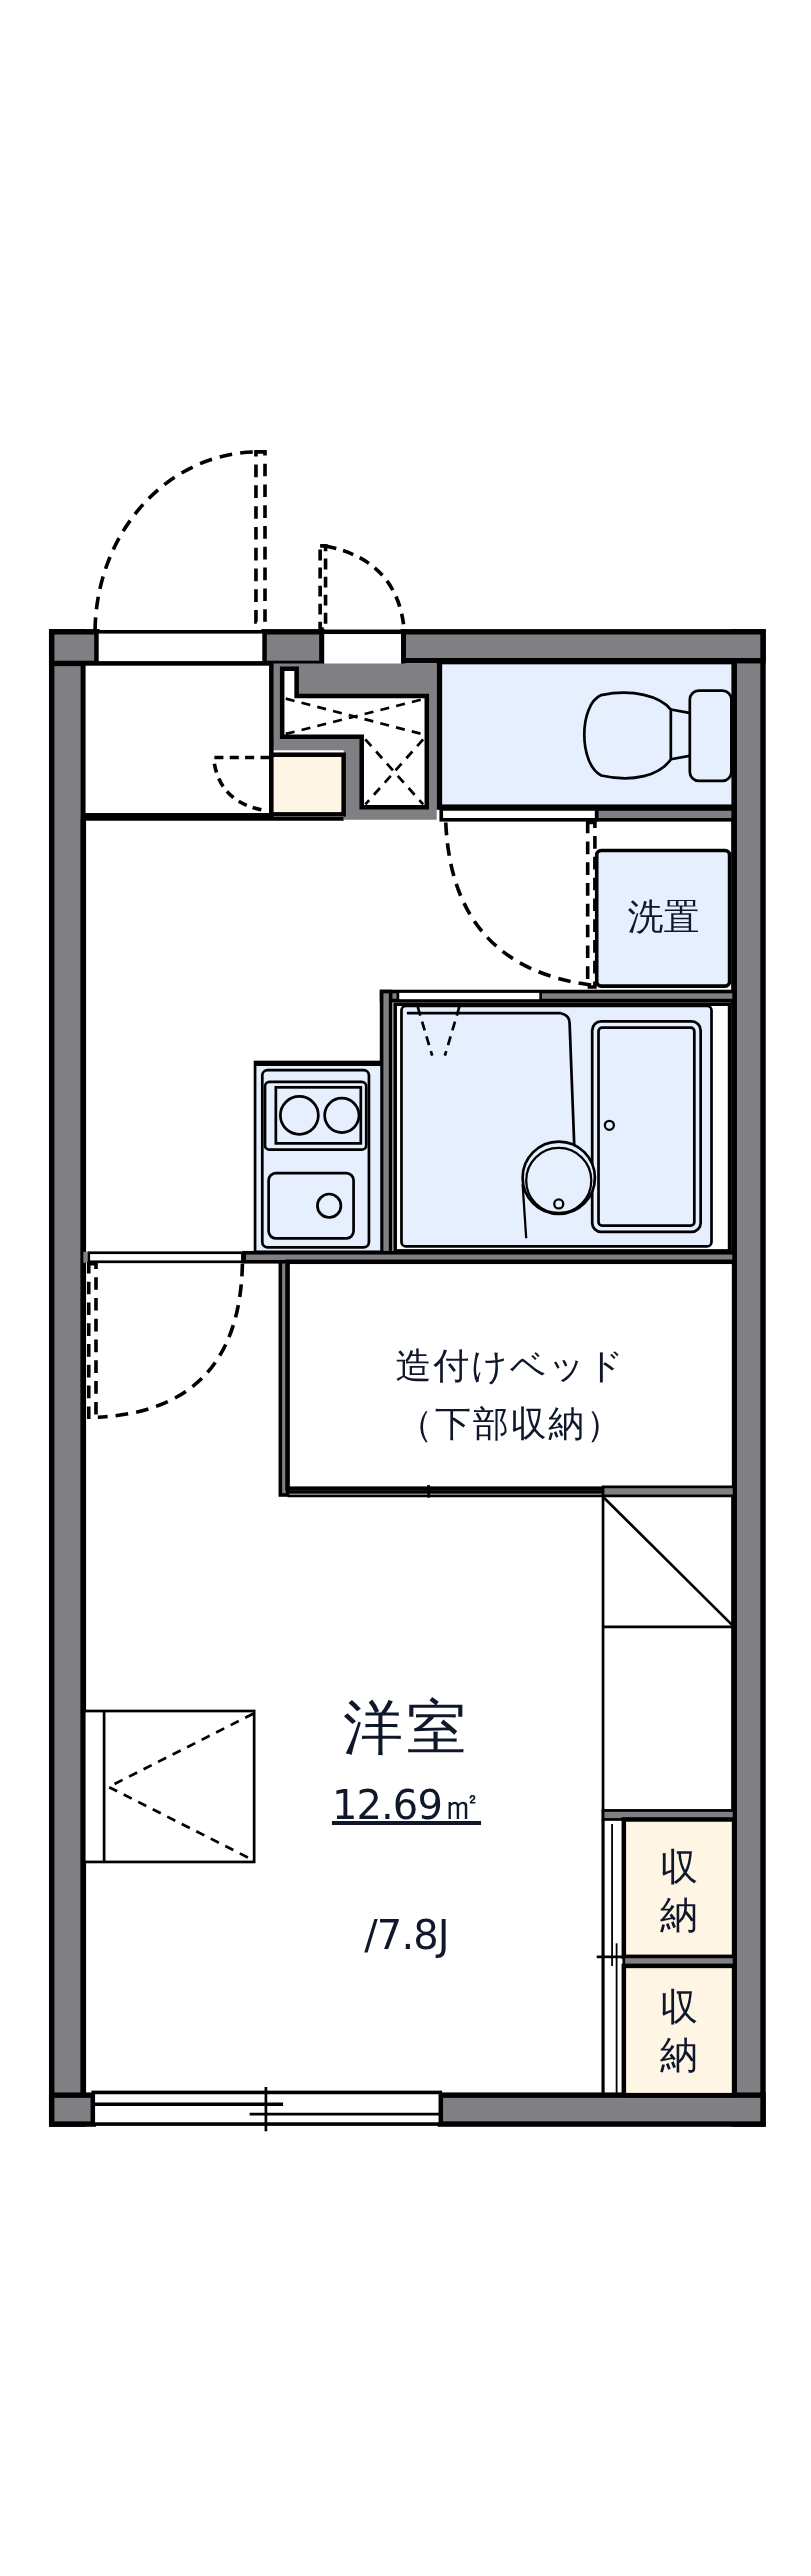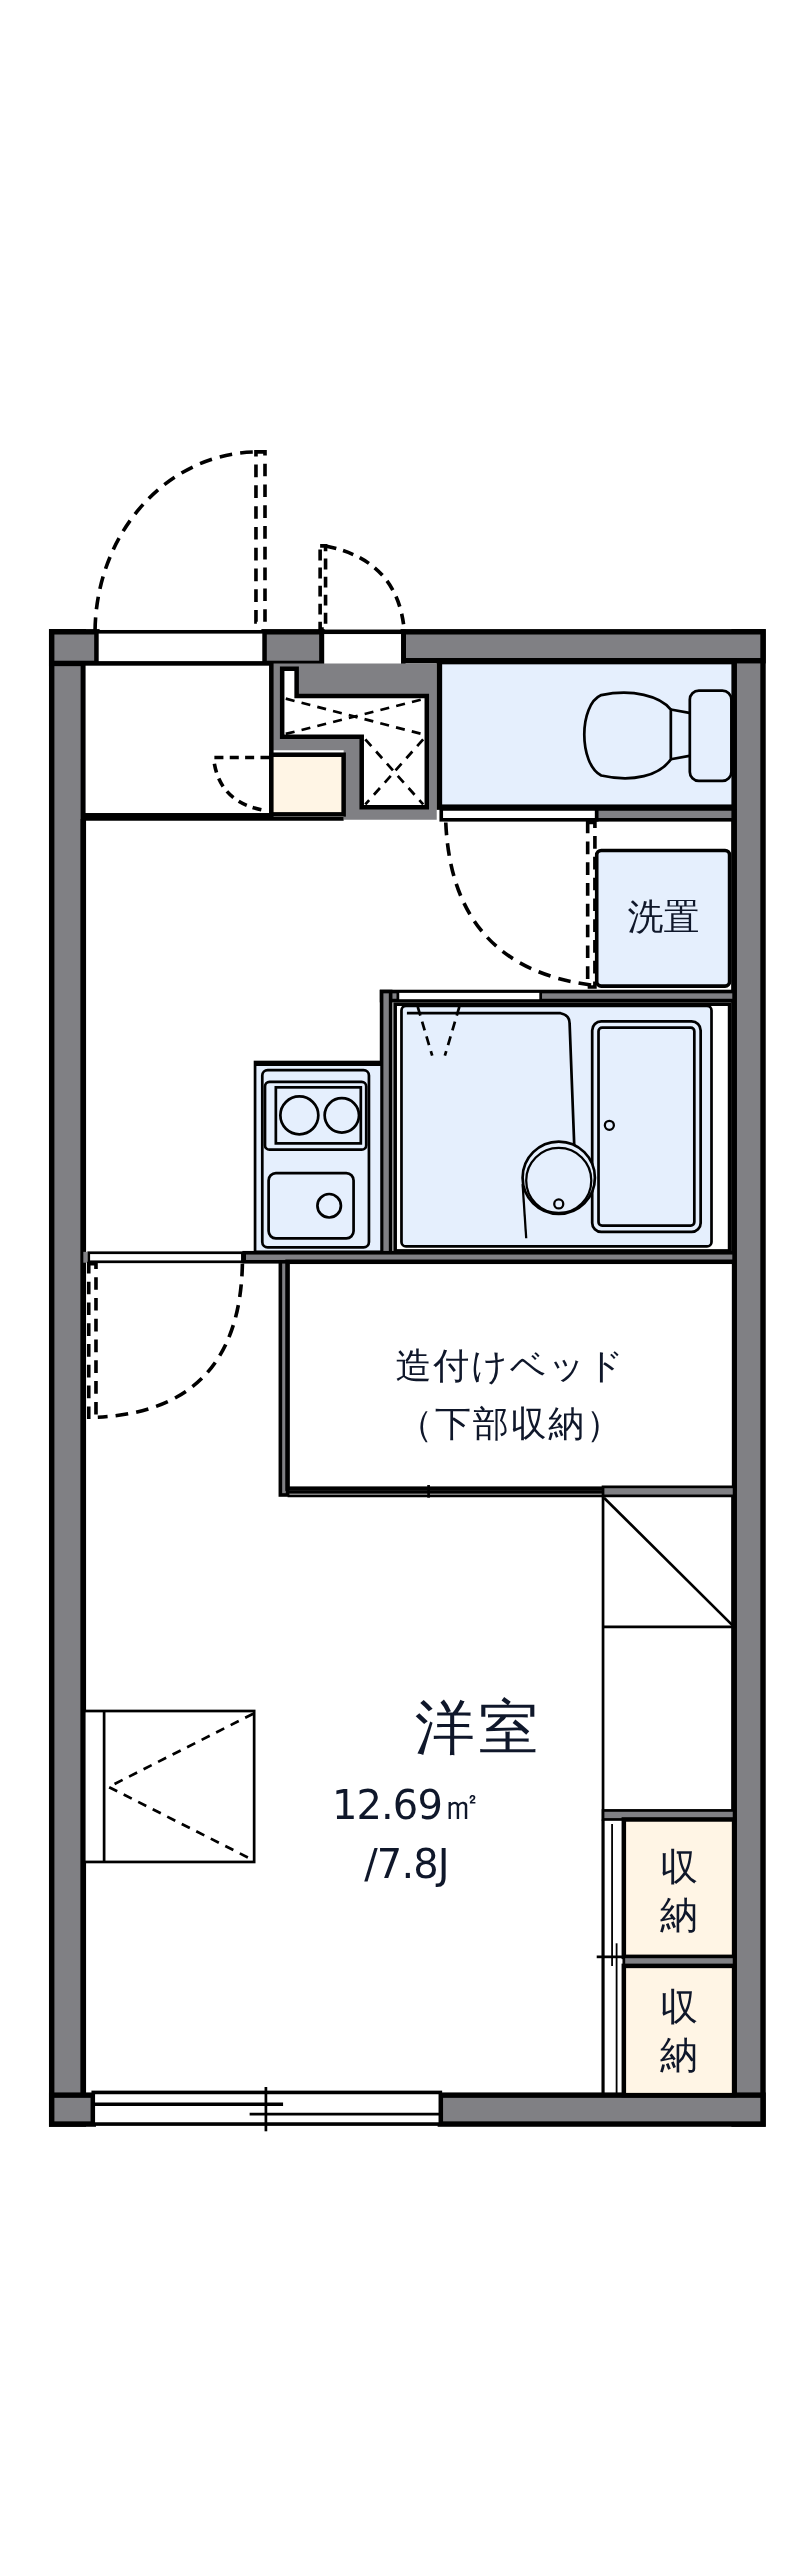--- a/index.html
+++ b/index.html
@@ -1,21 +1,21 @@
 <!DOCTYPE html>
 <html style="font-size:14.5px"><head>
 <meta charset="utf-8">
 <style>
   html, body { margin: 0; padding: 0; background: #ffffff; }
   body { width: 812px; height: 2576px; position: relative; overflow: hidden;
          font-family: "DejaVu Sans", sans-serif; }
   #plan { position: absolute; left: 0; top: 0; }
   .lbl { position: absolute; color: #0f172a; text-align: center; white-space: nowrap;
          font-family: "DejaVu Sans", sans-serif; line-height: 1; }
-  .room-title { font-size: 60px; letter-spacing: 3.6px; text-align: right; }
+  .room-title { font-size: 60px; letter-spacing: 3.6px; }
   .room-area { font-size: 40px; letter-spacing: -0.9px; }
   .bed-lbl { font-size: 36px; letter-spacing: 1.8px; }
   .small-lbl { font-size: 36px; }
   .vert-lbl { font-size: 38px; line-height: 1.25; }
 </style>
 </head>
 <body>
 
 <svg id="plan" width="812" height="2576" viewBox="0 0 898 2850" xmlns="http://www.w3.org/2000/svg">
   <g stroke="#000" stroke-width="6" fill="none" stroke-linejoin="miter">
@@ -164,22 +164,22 @@
     </g>
   </g>
 </svg>
 
 <div class="lbl small-lbl" style="left:602px; top:899px; width:123px;">洗置</div>
 
 <div class="lbl bed-lbl" style="left:287px; top:1348px; width:447px;">造付けベッド</div>
 <div class="lbl bed-lbl" style="left:287px; top:1374px; width:447px;margin-top:32px;">（下部収納）</div>
 
 <div class="lbl room-title" style="left:271px; top:1697px; width:271px;">洋室</div>
-<div class="lbl room-area" style="left:271px; top:1785px; width:271px;">12.69㎡</div>
-<div class="lbl room-area" style="left:271px; top:1844px; width:271px;text-align:center;">/7.8J</div>
+<div class="lbl room-area" style="left:271px; top:1785px; width:271px;text-decoration:underline;">12.69㎡</div>
+<div class="lbl room-area" style="left:271px; top:1915px; width:271px;text-align:center;">/7.8J</div>
 
 <div class="lbl vert-lbl" style="left:624px; top:1844px; width:110px;">
   <div>収</div>
   <div>納</div>
 </div>
 <div class="lbl vert-lbl" style="left:624px; top:1984px; width:110px;">
   <div>収</div>
   <div>納</div>
 </div>
 

